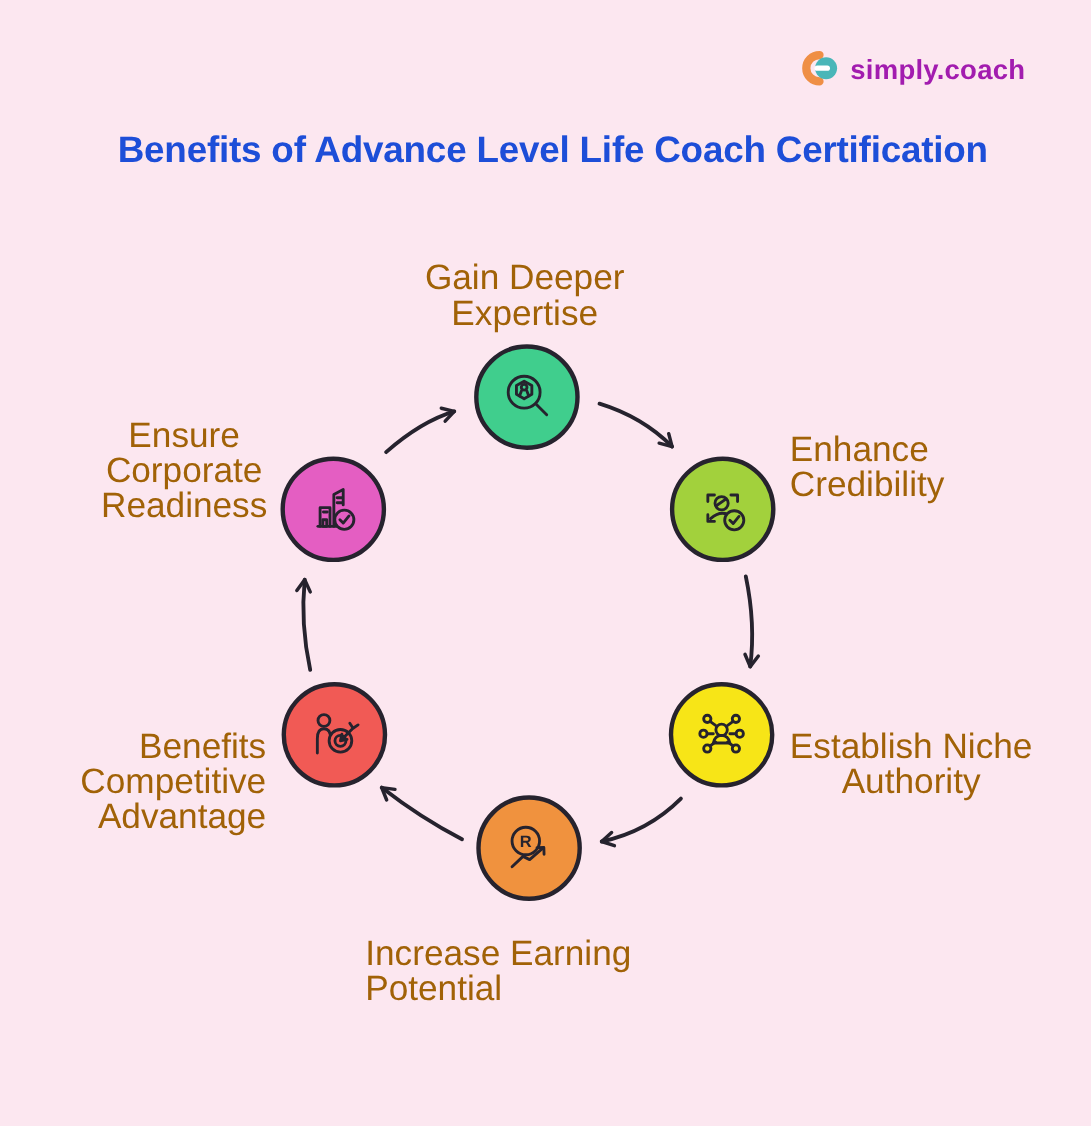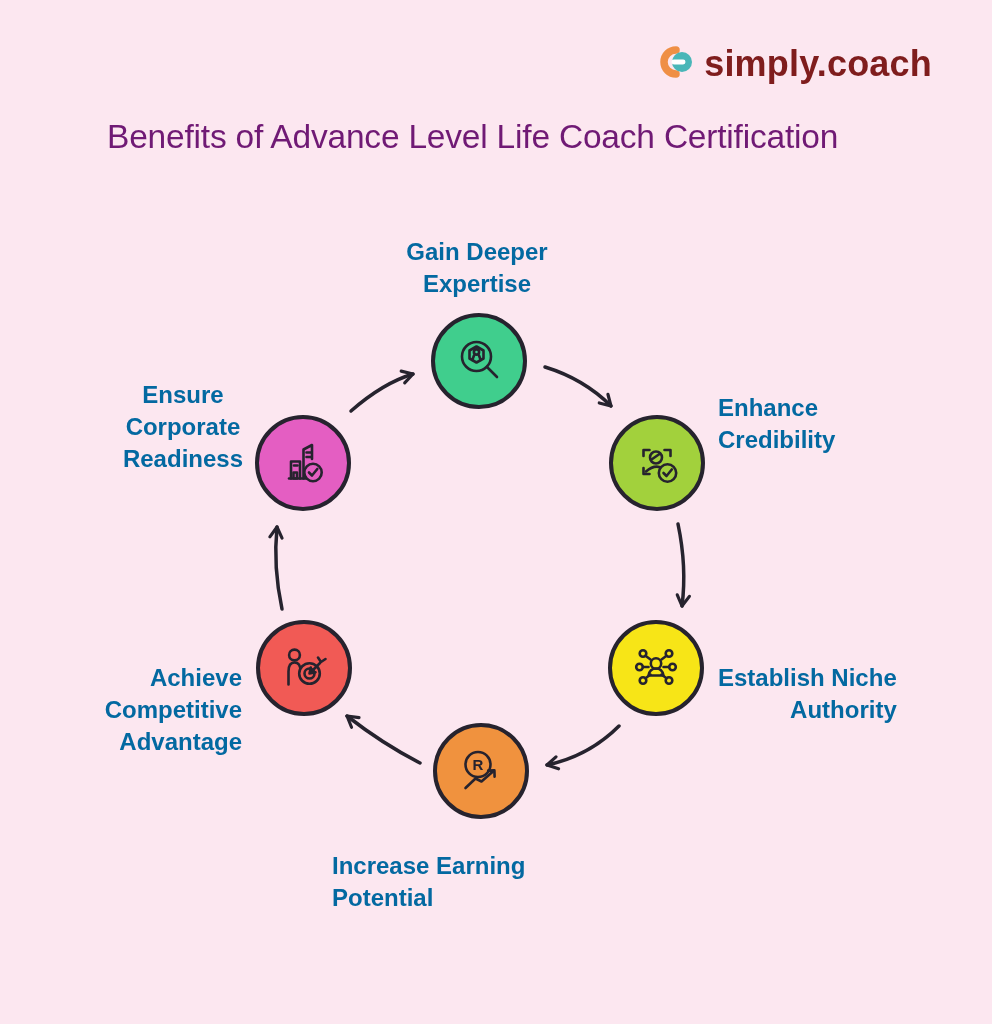--- a/index.html
+++ b/index.html
@@ -2,40 +2,40 @@
 <html><head>
 <meta charset="utf-8">
 <style>
   html,body{margin:0;padding:0;background:#fce7f0;}
   .canvas{
     position:relative;width:992px;height:1024px;background:#fce7f0;overflow:hidden;
     font-family:"Liberation Sans","DejaVu Sans",sans-serif;
   }
   
   .logo{position:absolute;top:42px;right:60px;display:flex;align-items:center;gap:9px;}
-  .logo-text{font-size:36px;font-weight:600;color:#7f1d1d;letter-spacing:.2px;}
+  .logo-text{font-size:25px;font-weight:600;color:#a21caf;letter-spacing:.2px;}
   
-  .title{position:absolute;left:107px;top:118px;font-size:33.5px;font-weight:400;
-         color:#701a75;letter-spacing:-.2px;white-space:nowrap;}
+  .title{position:absolute;left:107px;top:118px;font-size:33.5px;font-weight:700;
+         color:#1d4ed8;letter-spacing:-.2px;white-space:nowrap;}
   
   .node{position:absolute;width:88px;height:88px;border:4px solid #26232e;border-radius:50%;
         display:flex;align-items:center;justify-content:center;box-sizing:content-box;}
   .node svg{display:block;}
   .pos-top{left:431px;top:313px;}
   .pos-upper-right{left:609px;top:415px;}
   .pos-lower-right{left:608px;top:620px;}
   .pos-bottom{left:433px;top:723px;}
   .pos-lower-left{left:256px;top:620px;}
   .pos-upper-left{left:255px;top:415px;}
   
-  .label{position:absolute;font-size:24px;font-weight:700;color:#0369a1;line-height:32px;
+  .label{position:absolute;font-size:32px;font-weight:400;color:#a16207;line-height:32px;
          white-space:pre-line;}
   .lbl-top{left:337px;top:236px;width:280px;text-align:center;}
   .lbl-upper-right{left:718px;top:392px;text-align:left;}
-  .lbl-lower-right{left:718px;top:662px;text-align:right;}
+  .lbl-lower-right{left:718px;top:662px;text-align:center;}
   .lbl-bottom{left:332px;top:850px;width:280px;}
   .lbl-lower-left{right:750px;top:662px;text-align:right;}
   .lbl-upper-left{right:749px;top:379px;text-align:center;}
   
   .arrows{position:absolute;left:0;top:0;pointer-events:none;}
   .ink{stroke:#26232e;stroke-width:2.6;fill:none;stroke-linecap:round;stroke-linejoin:round;}
 </style>
 </head>
 <body>
 
@@ -137,21 +137,21 @@
         <circle cx="16.5" cy="13" r="5.4"></circle>
         <path d="M10.5 42.5 V29.5 C10.5 23 13 20.5 16.5 20.5 C20.5 20.5 22.5 23.5 22.5 29"></path>
         <circle cx="31.5" cy="31.5" r="10.3" style="fill: rgb(241, 90, 85);"></circle>
         <circle cx="31.5" cy="31.5" r="5"></circle>
         <path d="M34 29 L42 21"></path>
         <path d="M40 15.5 L43 20 L47.5 17"></path>
         <path d="M31.5 31.5 L37.5 30.2 M31.5 31.5 L32.8 25.5"></path>
       </g>
     </svg>
   </div>
-  <div class="label lbl-lower-left">Achieve
+  <div class="label lbl-lower-left">Benefits
 Competitive
 Advantage</div>
 
   <div class="node pos-upper-left" style="background-color: rgb(228, 94, 194);">
     <svg width="52" height="52" viewBox="0 0 52 52">
       <g class="ink">
         <path d="M12 41.5 H36"></path>
         <path d="M14 41.5 V24.5 H23 V41.5"></path>
         <path d="M17 28.5 H20.5"></path>
         <rect x="16.5" y="35.5" width="3.5" height="6"></rect>

